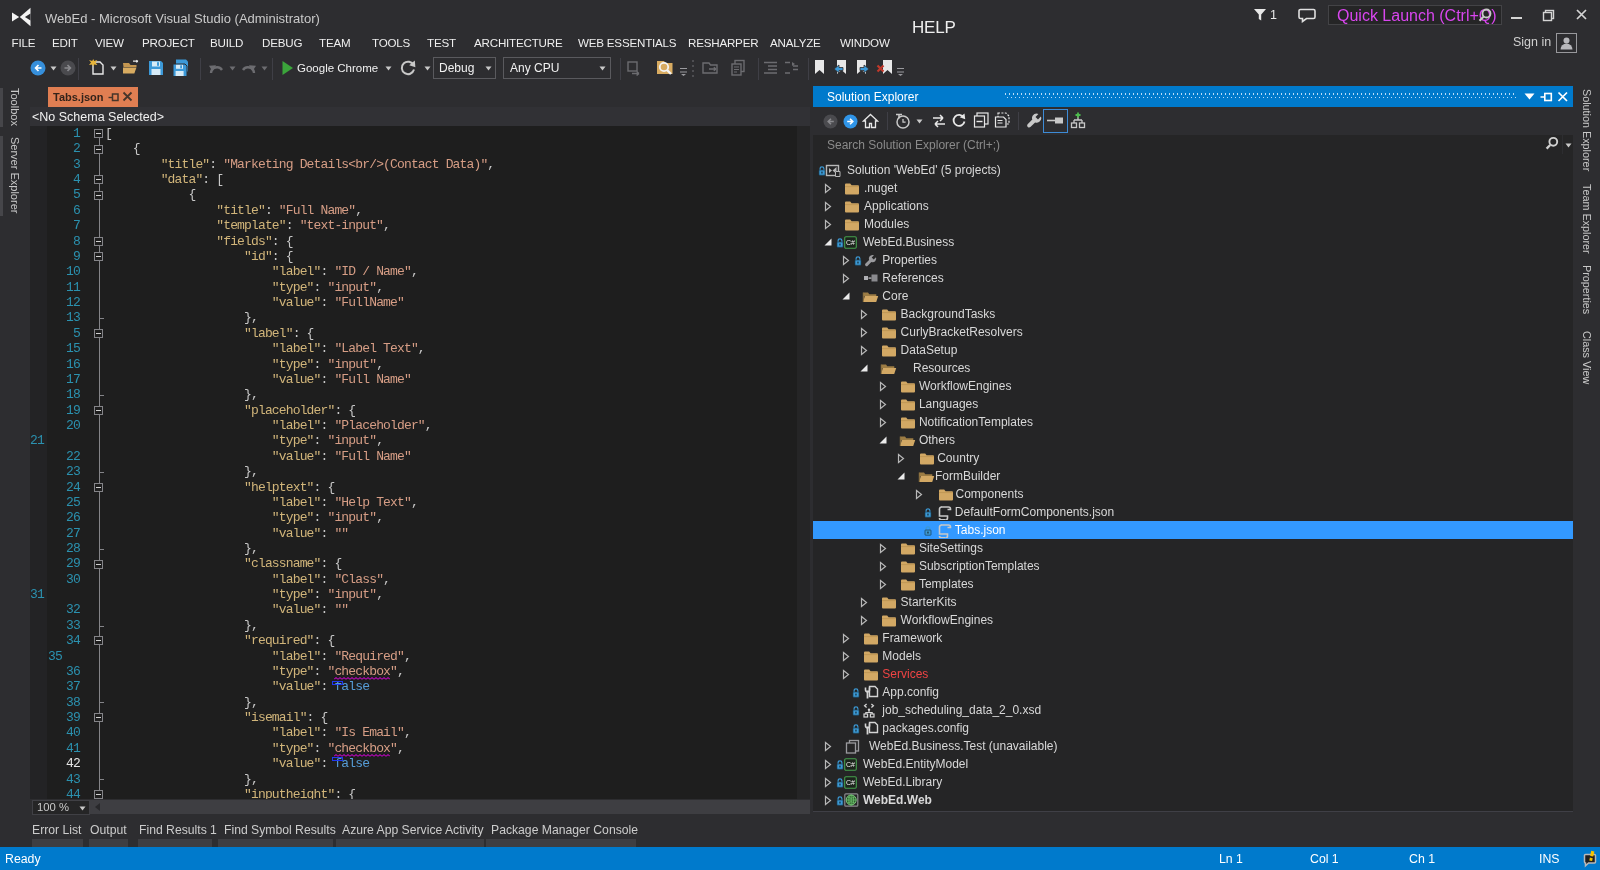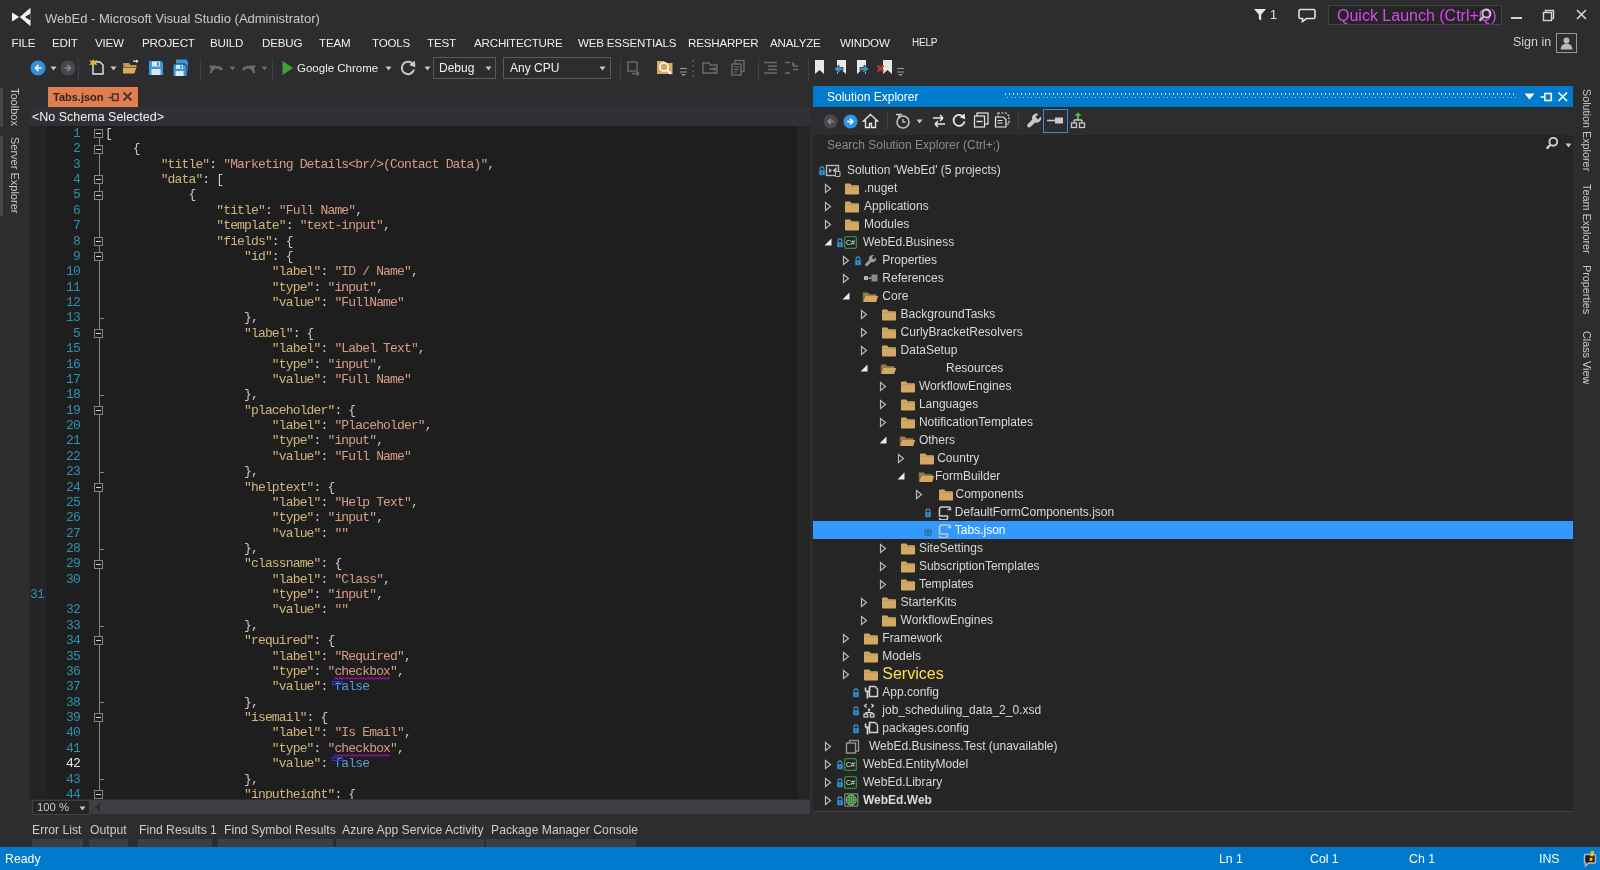--- a/index.html
+++ b/index.html
@@ -42,21 +42,21 @@
 <div class="abs" style="left:210px;top:42px;transform:translateY(-50%);font-size:11.6px;color:#eeeeee;font-weight:normal;letter-spacing:-0.2px;white-space:pre">BUILD</div>
 <div class="abs" style="left:262px;top:42px;transform:translateY(-50%);font-size:11.6px;color:#eeeeee;font-weight:normal;letter-spacing:-0.2px;white-space:pre">DEBUG</div>
 <div class="abs" style="left:319px;top:42px;transform:translateY(-50%);font-size:11.6px;color:#eeeeee;font-weight:normal;letter-spacing:-0.2px;white-space:pre">TEAM</div>
 <div class="abs" style="left:372px;top:42px;transform:translateY(-50%);font-size:11.6px;color:#eeeeee;font-weight:normal;letter-spacing:-0.2px;white-space:pre">TOOLS</div>
 <div class="abs" style="left:427px;top:42px;transform:translateY(-50%);font-size:11.6px;color:#eeeeee;font-weight:normal;letter-spacing:-0.2px;white-space:pre">TEST</div>
 <div class="abs" style="left:474px;top:42px;transform:translateY(-50%);font-size:11.6px;color:#eeeeee;font-weight:normal;letter-spacing:-0.2px;white-space:pre">ARCHITECTURE</div>
 <div class="abs" style="left:578px;top:42px;transform:translateY(-50%);font-size:11.6px;color:#eeeeee;font-weight:normal;letter-spacing:-0.2px;white-space:pre">WEB ESSENTIALS</div>
 <div class="abs" style="left:688px;top:42px;transform:translateY(-50%);font-size:11.6px;color:#eeeeee;font-weight:normal;letter-spacing:-0.2px;white-space:pre">RESHARPER</div>
 <div class="abs" style="left:770px;top:42px;transform:translateY(-50%);font-size:11.6px;color:#eeeeee;font-weight:normal;letter-spacing:-0.2px;white-space:pre">ANALYZE</div>
 <div class="abs" style="left:840px;top:42px;transform:translateY(-50%);font-size:11.6px;color:#eeeeee;font-weight:normal;letter-spacing:-0.2px;white-space:pre">WINDOW</div>
-<div class="abs" style="left:912px;top:42px;transform:translateY(-50%);font-size:10px;color:#eeeeee;font-weight:normal;letter-spacing:-0.2px;white-space:pre">HELP</div>
+<div class="abs" style="left:912px;top:28px;transform:translateY(-50%);font-size:17px;color:#eeeeee;font-weight:normal;letter-spacing:-0.2px;white-space:pre">HELP</div>
 <svg class="abs" style="left:30px;top:60px;" width="16" height="16" viewBox="0 0 16 16">
     <circle cx="8" cy="8" r="7.5" fill="#368fdb"></circle>
     <path d="M11.5,8 H5.8 M8.5,5 L5.6,8 L8.5,11" stroke="#fff" stroke-width="1.7" fill="none"></path>
   </svg>
 <svg class="abs" style="left:50px;top:66px;" width="7" height="5" viewBox="0 0 7 5">
     <polygon points="0.5,0.5 6.5,0.5 3.5,4.5" fill="#c8c8c8"></polygon>
   </svg>
 <svg class="abs" style="left:60px;top:60px;" width="16" height="16" viewBox="0 0 16 16">
     <circle cx="8" cy="8" r="7.5" fill="#4a4a4e"></circle>
     <path d="M4.5,8 H10.2 M7.5,5 L10.4,8 L7.5,11" stroke="#8a8a8e" stroke-width="1.7" fill="none"></path>
@@ -235,21 +235,21 @@
 <div class="abs mono" style="left:30px;top:356.55px;width:50px;height:15.37px;line-height:15.37px;text-align:right;color:#2b91af">16</div>
 <div class="abs mono" style="left:105.0px;top:356.55px;height:15.37px;line-height:15.37px"><span>&nbsp;&nbsp;&nbsp;&nbsp;&nbsp;&nbsp;&nbsp;&nbsp;&nbsp;&nbsp;&nbsp;&nbsp;&nbsp;&nbsp;&nbsp;&nbsp;&nbsp;&nbsp;&nbsp;&nbsp;&nbsp;&nbsp;&nbsp;&nbsp;</span><span style="color:#d1b57a">"type"</span><span style="color:#c8c8c8">: </span><span style="color:#d69d85">"input"</span><span style="color:#c8c8c8">,</span></div>
 <div class="abs mono" style="left:30px;top:371.92px;width:50px;height:15.37px;line-height:15.37px;text-align:right;color:#2b91af">17</div>
 <div class="abs mono" style="left:105.0px;top:371.92px;height:15.37px;line-height:15.37px"><span>&nbsp;&nbsp;&nbsp;&nbsp;&nbsp;&nbsp;&nbsp;&nbsp;&nbsp;&nbsp;&nbsp;&nbsp;&nbsp;&nbsp;&nbsp;&nbsp;&nbsp;&nbsp;&nbsp;&nbsp;&nbsp;&nbsp;&nbsp;&nbsp;</span><span style="color:#d1b57a">"value"</span><span style="color:#c8c8c8">: </span><span style="color:#d69d85">"Full Name"</span></div>
 <div class="abs mono" style="left:30px;top:387.29px;width:50px;height:15.37px;line-height:15.37px;text-align:right;color:#2b91af">18</div>
 <div class="abs mono" style="left:105.0px;top:387.29px;height:15.37px;line-height:15.37px"><span>&nbsp;&nbsp;&nbsp;&nbsp;&nbsp;&nbsp;&nbsp;&nbsp;&nbsp;&nbsp;&nbsp;&nbsp;&nbsp;&nbsp;&nbsp;&nbsp;&nbsp;&nbsp;&nbsp;&nbsp;</span><span style="color:#c8c8c8">},</span></div>
 <div class="abs mono" style="left:30px;top:402.66px;width:50px;height:15.37px;line-height:15.37px;text-align:right;color:#2b91af">19</div>
 <div class="abs mono" style="left:105.0px;top:402.66px;height:15.37px;line-height:15.37px"><span>&nbsp;&nbsp;&nbsp;&nbsp;&nbsp;&nbsp;&nbsp;&nbsp;&nbsp;&nbsp;&nbsp;&nbsp;&nbsp;&nbsp;&nbsp;&nbsp;&nbsp;&nbsp;&nbsp;&nbsp;</span><span style="color:#d1b57a">"placeholder"</span><span style="color:#c8c8c8">: {</span></div>
 <div class="abs mono" style="left:30px;top:418.03px;width:50px;height:15.37px;line-height:15.37px;text-align:right;color:#2b91af">20</div>
 <div class="abs mono" style="left:105.0px;top:418.03px;height:15.37px;line-height:15.37px"><span>&nbsp;&nbsp;&nbsp;&nbsp;&nbsp;&nbsp;&nbsp;&nbsp;&nbsp;&nbsp;&nbsp;&nbsp;&nbsp;&nbsp;&nbsp;&nbsp;&nbsp;&nbsp;&nbsp;&nbsp;&nbsp;&nbsp;&nbsp;&nbsp;</span><span style="color:#d1b57a">"label"</span><span style="color:#c8c8c8">: </span><span style="color:#d69d85">"Placeholder"</span><span style="color:#c8c8c8">,</span></div>
-<div class="abs mono" style="left:30px;top:433.40px;width:50px;height:15.37px;line-height:15.37px;text-align:right;color:#2b91af">21</div>
+<div class="abs mono" style="left:30px;top:433.40px;width:50px;height:15.37px;line-height:15.37px;color:#2b91af">21</div>
 <div class="abs mono" style="left:105.0px;top:433.40px;height:15.37px;line-height:15.37px"><span>&nbsp;&nbsp;&nbsp;&nbsp;&nbsp;&nbsp;&nbsp;&nbsp;&nbsp;&nbsp;&nbsp;&nbsp;&nbsp;&nbsp;&nbsp;&nbsp;&nbsp;&nbsp;&nbsp;&nbsp;&nbsp;&nbsp;&nbsp;&nbsp;</span><span style="color:#d1b57a">"type"</span><span style="color:#c8c8c8">: </span><span style="color:#d69d85">"input"</span><span style="color:#c8c8c8">,</span></div>
 <div class="abs mono" style="left:30px;top:448.77px;width:50px;height:15.37px;line-height:15.37px;text-align:right;color:#2b91af">22</div>
 <div class="abs mono" style="left:105.0px;top:448.77px;height:15.37px;line-height:15.37px"><span>&nbsp;&nbsp;&nbsp;&nbsp;&nbsp;&nbsp;&nbsp;&nbsp;&nbsp;&nbsp;&nbsp;&nbsp;&nbsp;&nbsp;&nbsp;&nbsp;&nbsp;&nbsp;&nbsp;&nbsp;&nbsp;&nbsp;&nbsp;&nbsp;</span><span style="color:#d1b57a">"value"</span><span style="color:#c8c8c8">: </span><span style="color:#d69d85">"Full Name"</span></div>
 <div class="abs mono" style="left:30px;top:464.14px;width:50px;height:15.37px;line-height:15.37px;text-align:right;color:#2b91af">23</div>
 <div class="abs mono" style="left:105.0px;top:464.14px;height:15.37px;line-height:15.37px"><span>&nbsp;&nbsp;&nbsp;&nbsp;&nbsp;&nbsp;&nbsp;&nbsp;&nbsp;&nbsp;&nbsp;&nbsp;&nbsp;&nbsp;&nbsp;&nbsp;&nbsp;&nbsp;&nbsp;&nbsp;</span><span style="color:#c8c8c8">},</span></div>
 <div class="abs mono" style="left:30px;top:479.51px;width:50px;height:15.37px;line-height:15.37px;text-align:right;color:#2b91af">24</div>
 <div class="abs mono" style="left:105.0px;top:479.51px;height:15.37px;line-height:15.37px"><span>&nbsp;&nbsp;&nbsp;&nbsp;&nbsp;&nbsp;&nbsp;&nbsp;&nbsp;&nbsp;&nbsp;&nbsp;&nbsp;&nbsp;&nbsp;&nbsp;&nbsp;&nbsp;&nbsp;&nbsp;</span><span style="color:#d1b57a">"helptext"</span><span style="color:#c8c8c8">: {</span></div>
 <div class="abs mono" style="left:30px;top:494.88px;width:50px;height:15.37px;line-height:15.37px;text-align:right;color:#2b91af">25</div>
 <div class="abs mono" style="left:105.0px;top:494.88px;height:15.37px;line-height:15.37px"><span>&nbsp;&nbsp;&nbsp;&nbsp;&nbsp;&nbsp;&nbsp;&nbsp;&nbsp;&nbsp;&nbsp;&nbsp;&nbsp;&nbsp;&nbsp;&nbsp;&nbsp;&nbsp;&nbsp;&nbsp;&nbsp;&nbsp;&nbsp;&nbsp;</span><span style="color:#d1b57a">"label"</span><span style="color:#c8c8c8">: </span><span style="color:#d69d85">"Help Text"</span><span style="color:#c8c8c8">,</span></div>
 <div class="abs mono" style="left:30px;top:510.25px;width:50px;height:15.37px;line-height:15.37px;text-align:right;color:#2b91af">26</div>
@@ -263,21 +263,21 @@
 <div class="abs mono" style="left:30px;top:571.73px;width:50px;height:15.37px;line-height:15.37px;text-align:right;color:#2b91af">30</div>
 <div class="abs mono" style="left:105.0px;top:571.73px;height:15.37px;line-height:15.37px"><span>&nbsp;&nbsp;&nbsp;&nbsp;&nbsp;&nbsp;&nbsp;&nbsp;&nbsp;&nbsp;&nbsp;&nbsp;&nbsp;&nbsp;&nbsp;&nbsp;&nbsp;&nbsp;&nbsp;&nbsp;&nbsp;&nbsp;&nbsp;&nbsp;</span><span style="color:#d1b57a">"label"</span><span style="color:#c8c8c8">: </span><span style="color:#d69d85">"Class"</span><span style="color:#c8c8c8">,</span></div>
 <div class="abs mono" style="left:30px;top:587.10px;width:50px;height:15.37px;line-height:15.37px;text-align:left;color:#2b91af">31</div>
 <div class="abs mono" style="left:105.0px;top:587.10px;height:15.37px;line-height:15.37px"><span>&nbsp;&nbsp;&nbsp;&nbsp;&nbsp;&nbsp;&nbsp;&nbsp;&nbsp;&nbsp;&nbsp;&nbsp;&nbsp;&nbsp;&nbsp;&nbsp;&nbsp;&nbsp;&nbsp;&nbsp;&nbsp;&nbsp;&nbsp;&nbsp;</span><span style="color:#d1b57a">"type"</span><span style="color:#c8c8c8">: </span><span style="color:#d69d85">"input"</span><span style="color:#c8c8c8">,</span></div>
 <div class="abs mono" style="left:30px;top:602.47px;width:50px;height:15.37px;line-height:15.37px;text-align:right;color:#2b91af">32</div>
 <div class="abs mono" style="left:105.0px;top:602.47px;height:15.37px;line-height:15.37px"><span>&nbsp;&nbsp;&nbsp;&nbsp;&nbsp;&nbsp;&nbsp;&nbsp;&nbsp;&nbsp;&nbsp;&nbsp;&nbsp;&nbsp;&nbsp;&nbsp;&nbsp;&nbsp;&nbsp;&nbsp;&nbsp;&nbsp;&nbsp;&nbsp;</span><span style="color:#d1b57a">"value"</span><span style="color:#c8c8c8">: </span><span style="color:#d69d85">""</span></div>
 <div class="abs mono" style="left:30px;top:617.84px;width:50px;height:15.37px;line-height:15.37px;text-align:right;color:#2b91af">33</div>
 <div class="abs mono" style="left:105.0px;top:617.84px;height:15.37px;line-height:15.37px"><span>&nbsp;&nbsp;&nbsp;&nbsp;&nbsp;&nbsp;&nbsp;&nbsp;&nbsp;&nbsp;&nbsp;&nbsp;&nbsp;&nbsp;&nbsp;&nbsp;&nbsp;&nbsp;&nbsp;&nbsp;</span><span style="color:#c8c8c8">},</span></div>
 <div class="abs mono" style="left:30px;top:633.21px;width:50px;height:15.37px;line-height:15.37px;text-align:right;color:#2b91af">34</div>
 <div class="abs mono" style="left:105.0px;top:633.21px;height:15.37px;line-height:15.37px"><span>&nbsp;&nbsp;&nbsp;&nbsp;&nbsp;&nbsp;&nbsp;&nbsp;&nbsp;&nbsp;&nbsp;&nbsp;&nbsp;&nbsp;&nbsp;&nbsp;&nbsp;&nbsp;&nbsp;&nbsp;</span><span style="color:#d1b57a">"required"</span><span style="color:#c8c8c8">: {</span></div>
-<div class="abs mono" style="left:30px;top:648.58px;width:50px;height:15.37px;line-height:15.37px;text-align:right;color:#2b91af">35</div>
+<div class="abs mono" style="left:30px;top:648.58px;width:50px;height:15.37px;line-height:15.37px;text-align:center;color:#2b91af">35</div>
 <div class="abs mono" style="left:105.0px;top:648.58px;height:15.37px;line-height:15.37px"><span>&nbsp;&nbsp;&nbsp;&nbsp;&nbsp;&nbsp;&nbsp;&nbsp;&nbsp;&nbsp;&nbsp;&nbsp;&nbsp;&nbsp;&nbsp;&nbsp;&nbsp;&nbsp;&nbsp;&nbsp;&nbsp;&nbsp;&nbsp;&nbsp;</span><span style="color:#d1b57a">"label"</span><span style="color:#c8c8c8">: </span><span style="color:#d69d85">"Required"</span><span style="color:#c8c8c8">,</span></div>
 <div class="abs mono" style="left:30px;top:663.95px;width:50px;height:15.37px;line-height:15.37px;text-align:right;color:#2b91af">36</div>
 <div class="abs mono" style="left:105.0px;top:663.95px;height:15.37px;line-height:15.37px"><span>&nbsp;&nbsp;&nbsp;&nbsp;&nbsp;&nbsp;&nbsp;&nbsp;&nbsp;&nbsp;&nbsp;&nbsp;&nbsp;&nbsp;&nbsp;&nbsp;&nbsp;&nbsp;&nbsp;&nbsp;&nbsp;&nbsp;&nbsp;&nbsp;</span><span style="color:#d1b57a">"type"</span><span style="color:#c8c8c8">: </span><span style="color:#d69d85">"checkbox"</span><span style="color:#c8c8c8">,</span></div>
 <div class="abs mono" style="left:30px;top:679.32px;width:50px;height:15.37px;line-height:15.37px;text-align:right;color:#2b91af">37</div>
 <div class="abs mono" style="left:105.0px;top:679.32px;height:15.37px;line-height:15.37px"><span>&nbsp;&nbsp;&nbsp;&nbsp;&nbsp;&nbsp;&nbsp;&nbsp;&nbsp;&nbsp;&nbsp;&nbsp;&nbsp;&nbsp;&nbsp;&nbsp;&nbsp;&nbsp;&nbsp;&nbsp;&nbsp;&nbsp;&nbsp;&nbsp;</span><span style="color:#d1b57a">"value"</span><span style="color:#c8c8c8">: </span><span style="color:#569cd6">false</span></div>
 <div class="abs mono" style="left:30px;top:694.69px;width:50px;height:15.37px;line-height:15.37px;text-align:right;color:#2b91af">38</div>
 <div class="abs mono" style="left:105.0px;top:694.69px;height:15.37px;line-height:15.37px"><span>&nbsp;&nbsp;&nbsp;&nbsp;&nbsp;&nbsp;&nbsp;&nbsp;&nbsp;&nbsp;&nbsp;&nbsp;&nbsp;&nbsp;&nbsp;&nbsp;&nbsp;&nbsp;&nbsp;&nbsp;</span><span style="color:#c8c8c8">},</span></div>
 <div class="abs mono" style="left:30px;top:710.06px;width:50px;height:15.37px;line-height:15.37px;text-align:right;color:#2b91af">39</div>
 <div class="abs mono" style="left:105.0px;top:710.06px;height:15.37px;line-height:15.37px"><span>&nbsp;&nbsp;&nbsp;&nbsp;&nbsp;&nbsp;&nbsp;&nbsp;&nbsp;&nbsp;&nbsp;&nbsp;&nbsp;&nbsp;&nbsp;&nbsp;&nbsp;&nbsp;&nbsp;&nbsp;</span><span style="color:#d1b57a">"isemail"</span><span style="color:#c8c8c8">: {</span></div>
 <div class="abs mono" style="left:30px;top:725.43px;width:50px;height:15.37px;line-height:15.37px;text-align:right;color:#2b91af">40</div>
@@ -526,21 +526,21 @@
   </svg>
 <div class="abs" style="left:900.6px;top:350.0px;transform:translateY(-50%);font-size:12px;color:#d8d8d8;font-weight:normal;letter-spacing:0;white-space:pre">DataSetup</div>
 <svg class="abs" style="left:859.4px;top:363.0px;" width="10" height="10" viewBox="0 0 10 10">
     <polygon points="8.5,1.5 8.5,8.5 1.5,8.5" fill="#ebebeb"></polygon>
   </svg>
 <svg class="abs" style="left:880.4px;top:361.5px;" width="17" height="13" viewBox="0 0 17 13">
     <path d="M1.5,2.5 h4.5 l1.3,1.8 h7 v2 h-12.8 Z" fill="#9c7c44"></path>
     <path d="M2.8,6 h13.4 l-2,6 h-13 Z" fill="#d2a864"></path>
     <path d="M1.3,2.5 v9.5" stroke="#9c7c44" stroke-width="1"></path>
   </svg>
-<div class="abs" style="left:946px;top:368.0px;transform:translateY(-50%);font-size:12px;color:#d8d8d8;font-weight:normal;letter-spacing:0;white-space:pre">Resources</div>
+<div class="abs" style="left:913px;top:368.0px;transform:translateY(-50%);font-size:12px;color:#d8d8d8;font-weight:normal;letter-spacing:0;white-space:pre">Resources</div>
 <svg class="abs" style="left:878.6px;top:380.5px;" width="8" height="11" viewBox="0 0 8 11">
     <polygon points="1.5,1.5 6.5,5.5 1.5,9.5" fill="none" stroke="#b8b8b8" stroke-width="1.2"></polygon>
   </svg>
 <svg class="abs" style="left:900.1px;top:379.5px;" width="16" height="13" viewBox="0 0 16 13">
     <path d="M1,2.5 a1,1 0 0 1 1,-1 h4.2 l1.4,1.8 h6.4 a1,1 0 0 1 1,1 v7.2 a1,1 0 0 1 -1,1 h-12 a1,1 0 0 1 -1,-1 Z" fill="#d2a864"></path>
     <path d="M1,4.6 h14" stroke="#bd9352" stroke-width="0.8"></path>
   </svg>
 <div class="abs" style="left:918.9px;top:386.0px;transform:translateY(-50%);font-size:12px;color:#d8d8d8;font-weight:normal;letter-spacing:0;white-space:pre">WorkflowEngines</div>
 <svg class="abs" style="left:878.6px;top:398.5px;" width="8" height="11" viewBox="0 0 8 11">
     <polygon points="1.5,1.5 6.5,5.5 1.5,9.5" fill="none" stroke="#b8b8b8" stroke-width="1.2"></polygon>
@@ -671,21 +671,21 @@
     <path d="M1,4.6 h14" stroke="#bd9352" stroke-width="0.8"></path>
   </svg>
 <div class="abs" style="left:882.3px;top:656.0px;transform:translateY(-50%);font-size:12px;color:#d8d8d8;font-weight:normal;letter-spacing:0;white-space:pre">Models</div>
 <svg class="abs" style="left:842.2px;top:668.5px;" width="8" height="11" viewBox="0 0 8 11">
     <polygon points="1.5,1.5 6.5,5.5 1.5,9.5" fill="none" stroke="#b8b8b8" stroke-width="1.2"></polygon>
   </svg>
 <svg class="abs" style="left:862.7px;top:667.5px;" width="16" height="13" viewBox="0 0 16 13">
     <path d="M1,2.5 a1,1 0 0 1 1,-1 h4.2 l1.4,1.8 h6.4 a1,1 0 0 1 1,1 v7.2 a1,1 0 0 1 -1,1 h-12 a1,1 0 0 1 -1,-1 Z" fill="#d2a864"></path>
     <path d="M1,4.6 h14" stroke="#bd9352" stroke-width="0.8"></path>
   </svg>
-<div class="abs" style="left:882.3px;top:674.0px;transform:translateY(-50%);font-size:16px;color:#fde047;font-weight:normal;letter-spacing:0;white-space:pre">Services</div>
+<div class="abs" style="left:882.3px;top:674.0px;transform:translateY(-50%);font-size:12px;color:#ef4444;font-weight:normal;letter-spacing:0;white-space:pre">Services</div>
 <svg class="abs" style="left:852.2px;top:687.5px;" width="8" height="10" viewBox="0 0 8 10">
     <path d="M2.1,4 v-1.2 a1.9,1.9 0 0 1 3.8,0 v1.2" fill="none" stroke="#3c99d4" stroke-width="1.2"></path>
     <rect x="1" y="4" width="6" height="5.2" rx="0.6" fill="#3c99d4" stroke="#174058" stroke-width="0.7"></rect>
     <rect x="3.3" y="5.6" width="1.3" height="1.9" fill="#173240"></rect>
   </svg>
 <svg class="abs" style="left:863.7px;top:684.5px;" width="15" height="16" viewBox="0 0 15 16">
     <path d="M5.5,1.5 h5.5 l2.5,2.5 v7.5 h-8 Z" fill="#252526" stroke="#d4d4d4" stroke-width="1.4"></path>
     <path d="M3.5,5.5 v8" stroke="#d4d4d4" stroke-width="1.8"></path>
     <path d="M1.5,2.5 v2.2 a2,2 0 0 0 4,0 v-2.2" fill="none" stroke="#d4d4d4" stroke-width="1.6"></path>
   </svg>

